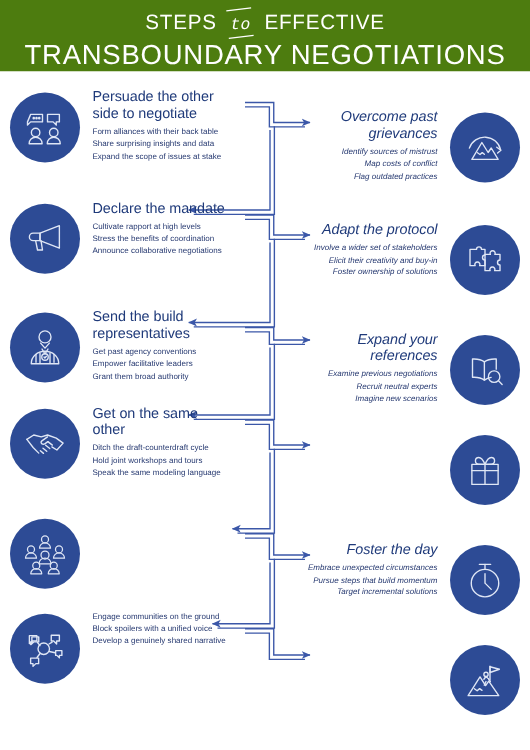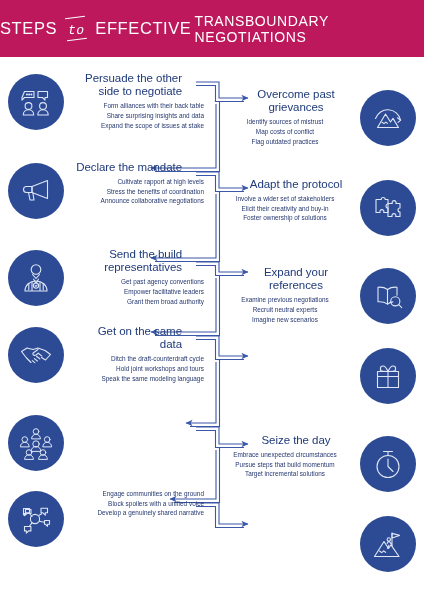--- a/index.html
+++ b/index.html
@@ -12,22 +12,22 @@
   #page {
     position: relative;
     width: 424px; height: 600px;
     background: #ffffff;
   }
 
   
   .header {
     position: absolute; left: 0; top: 0;
     width: 424px; height: 57px;
-    background: #be185d;
-    display: flex; flex-direction: row;
+    background: #4d7c0f;
+    display: flex; flex-direction: column;
     align-items: center; justify-content: flex-end;
     gap: 3px;
   }
   .header-line1 {
     display: flex; align-items: baseline; justify-content: center;
     gap: 7px;
   }
   .h-word {
     color: #ffffff;
     font-size: 16.5px;
@@ -51,21 +51,21 @@
     content: "";
     position: absolute;
     width: 20px; height: 1.2px;
     background: #ffffff;
   }
   .h-to-wrap::before { top: -3px; left: 1px; transform: rotate(-7deg); }
   .h-to-wrap::after  { bottom: -2px; left: 3px; transform: rotate(-7deg); }
 
   .header-line2 {
     color: #ffffff;
-    font-size: 14px;
+    font-size: 22px;
     letter-spacing: 0.6px;
   }
 
   
   .row {
     position: absolute;
     height: 80px;
   }
   .row.left  { left: 8px;  width: 196px; }
   .row.right { left: 220px; width: 196px; }
@@ -84,25 +84,26 @@
     background: #2d4b95;
     display: flex; align-items: center; justify-content: center;
     margin-top: 2px;
   }
   .badge svg { display: block; }
 
   .txt {
     flex: 1 1 auto;
     padding-left: 10px;
     padding-top: 0px;
-    text-align: right;
+    text-align: left;
   }
   .row.right .txt {
     padding-left: 0; padding-right: 10px;
-    text-align: center;
+    text-align: right;
+    font-style: italic;
   }
 
   .title {
     color: #1f3a7a;
     font-size: 11.5px;
     line-height: 13.2px;
     font-weight: 400;
     letter-spacing: -0.05px;
     margin-bottom: 3px;
     max-width: 108px;
@@ -323,21 +324,21 @@
     <div class="row-inner">
       <div class="badge">
         <svg width="36" height="36" viewBox="0 0 36 36" fill="none" stroke="#dfe6f5" stroke-width="1.1" stroke-linecap="round" stroke-linejoin="round">
           <path d="M3.5 14.5l5.5-3.5 6 1.5 5-1.5 7 2.5 5.5 4-5 5.5-4-2.5"></path>
           <path d="M20 12.5l-4.5 3.2c-1 0.7-0.8 2 0.3 2.5 0.8 0.4 1.6 0.2 2.3-0.3l2.2-1.6"></path>
           <path d="M20.3 16.3l3.6 2.8M18.5 19.2l3.3 2.6M16.4 21.6l3 2.4M14.3 23.6l2.5 2.1"></path>
           <path d="M3.5 14.5l5 6.5 4.5 4.5"></path>
         </svg>
       </div>
       <div class="txt">
-        <div class="title">Get on the same data</div>
+        <div class="title">Get on the same other</div>
         <ul class="bullets">
           <li>Ditch the draft-counterdraft cycle</li>
           <li>Hold joint workshops and tours</li>
           <li>Speak the same modeling language</li>
         </ul>
       </div>
     </div>
   </div>
 
   <div class="row right" style="top:346px">
@@ -379,21 +380,21 @@
     <div class="row-inner">
       <div class="badge">
         <svg width="34" height="34" viewBox="0 0 34 34" fill="none" stroke="#dfe6f5" stroke-width="1.1" stroke-linecap="round" stroke-linejoin="round">
           <circle cx="17" cy="19.5" r="11"></circle>
           <path d="M17 19.5V12M17 19.5l5 5"></path>
           <path d="M12.5 4.5h9"></path>
           <path d="M17 4.5v4"></path>
         </svg>
       </div>
       <div class="txt">
-        <div class="title">Seize the day</div>
+        <div class="title">Foster the day</div>
         <ul class="bullets">
           <li>Embrace unexpected circumstances</li>
           <li>Pursue steps that build momentum</li>
           <li>Target incremental solutions</li>
         </ul>
       </div>
     </div>
   </div>
 
   <div class="row left" style="top:489px">

